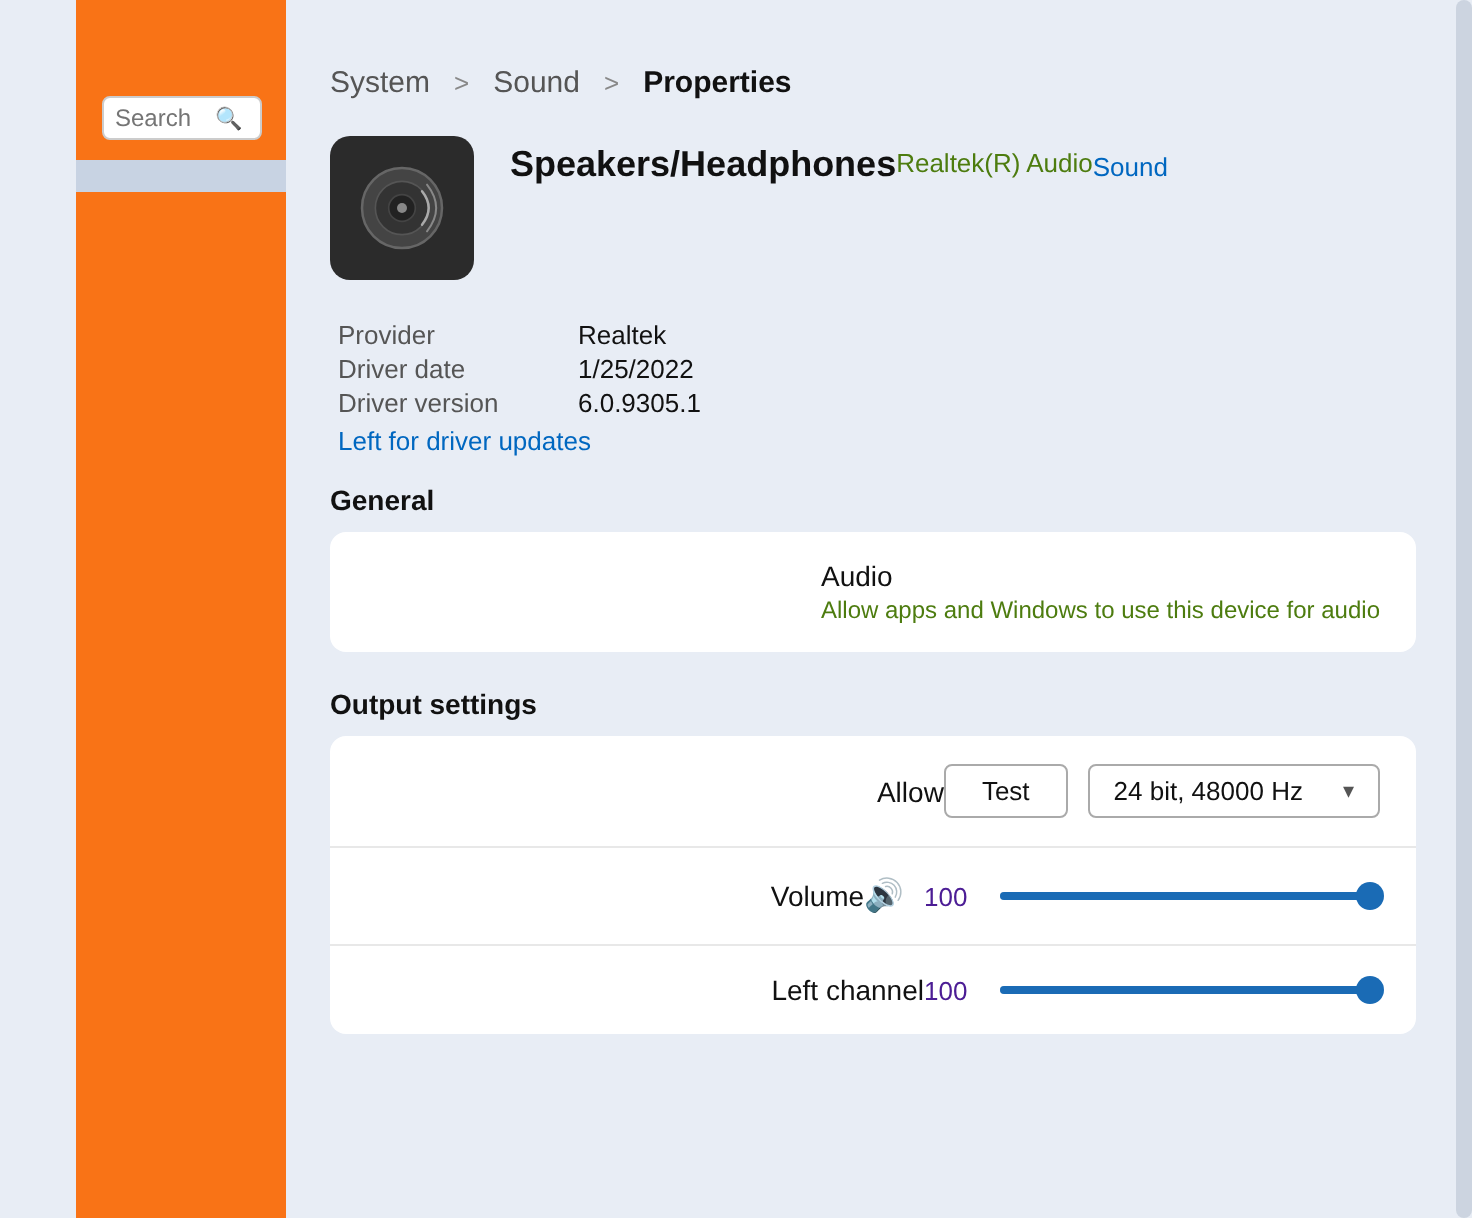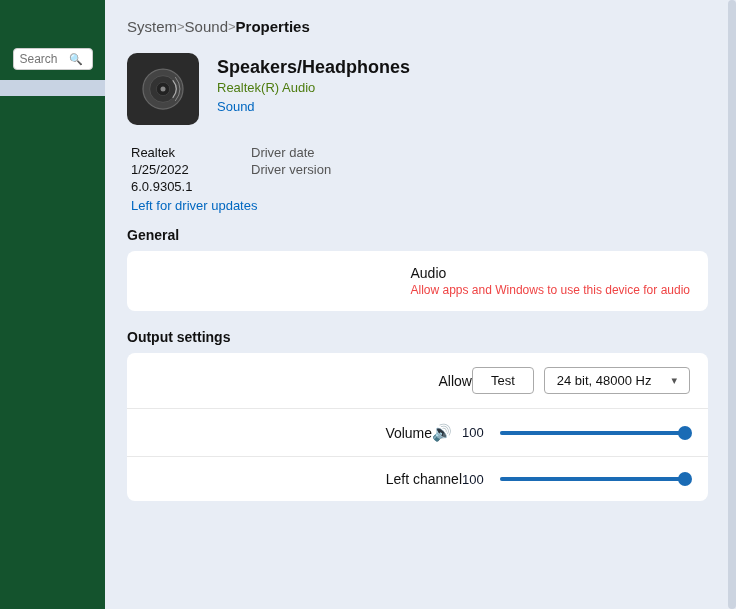--- a/index.html
+++ b/index.html
@@ -8,27 +8,28 @@
       background: #e8edf5;
       width: 736px;
       min-height: 609px;
       display: flex;
       overflow: hidden;
     }
 
     
     .sidebar {
       width: 105px;
-      background: #14532d;
+      background: #f97316;
       min-height: 609px;
       display: flex;
       flex-direction: column;
       align-items: flex-start;
       padding-top: 8px;
       flex-shrink: 0;
+      margin-left: 38px;
     }
     .sidebar-search {
       width: 80px;
       margin: 40px auto 10px auto;
       display: flex;
       align-items: center;
       background: #fff;
       border: 1px solid #ccc;
       border-radius: 4px;
       padding: 3px 6px;
@@ -57,24 +58,25 @@
       flex: 1;
       padding: 18px 28px 18px 22px;
       background: #e8edf5;
       overflow-y: auto;
     }
 
     
     .breadcrumb {
       display: flex;
       align-items: center;
-      gap: 0;
+      gap: 12px;
       font-size: 15px;
       color: #555;
       margin-bottom: 18px;
+      margin-top: 15px;
     }
     .breadcrumb .separator {
       color: #888;
       font-size: 13px;
     }
     .breadcrumb .active {
       font-weight: 700;
       color: #111;
     }
     .breadcrumb .link {
@@ -98,21 +100,21 @@
       align-items: center;
       justify-content: center;
       flex-shrink: 0;
     }
     .speaker-svg {
       width: 50px;
       height: 50px;
     }
     .device-info {
       display: flex;
-      flex-direction: column;
+      flex-direction: row;
       padding-top: 4px;
     }
     .device-name {
       font-size: 18px;
       font-weight: 600;
       color: #111;
     }
     .device-subtitle {
       font-size: 13px;
       color: #4d7c0f;
@@ -175,21 +177,21 @@
     }
     .card-row:last-child { border-bottom: none; }
 
     .row-label {
       font-size: 14px;
       font-weight: 500;
       color: #111;
     }
     .row-sublabel {
       font-size: 12px;
-      color: #ef4444;
+      color: #4d7c0f;
       margin-top: 2px;
     }
 
     
     .dont-allow-btn {
       padding: 6px 16px;
       background: #fff;
       border: 1px solid #aaa;
       border-radius: 5px;
       font-size: 13px;
@@ -236,21 +238,21 @@
       display: flex;
       align-items: center;
       gap: 10px;
     }
     .vol-icon {
       font-size: 16px;
       color: #333;
     }
     .vol-value {
       font-size: 13px;
-      color: #0f172a;
+      color: #4c1d95;
       width: 28px;
     }
     .slider-container {
       display: flex;
       align-items: center;
       width: 190px;
     }
     .slider-track {
       position: relative;
       width: 185px;
@@ -329,20 +331,21 @@
         </svg>
       </div>
       <div class="device-info">
         <span class="device-name">Speakers/Headphones</span>
         <span class="device-subtitle">Realtek(R) Audio</span>
         <a class="rename-link">Sound</a>
       </div>
     </div>
 
     <div class="driver-info">
+      <span class="label">Provider</span>
       <span class="value">Realtek</span>
       <span class="label">Driver date</span>
       <span class="value">1/25/2022</span>
       <span class="label">Driver version</span>
       <span class="value">6.0.9305.1</span>
       <a class="link-blue">Left for driver updates</a>
     </div>
 
     <div class="section-title">General</div>
     <div class="card">

